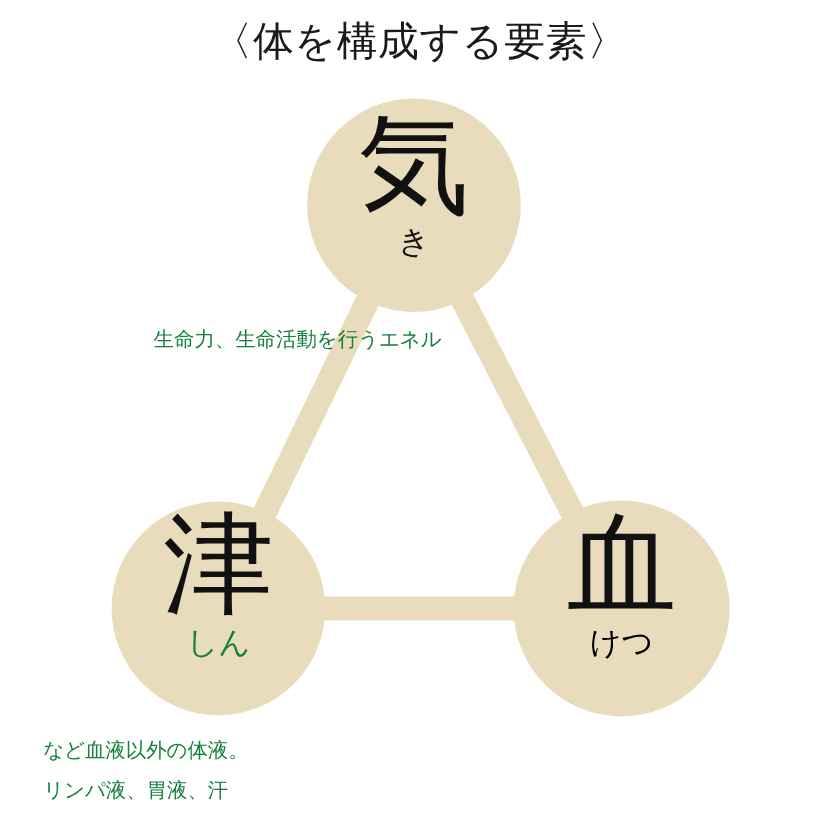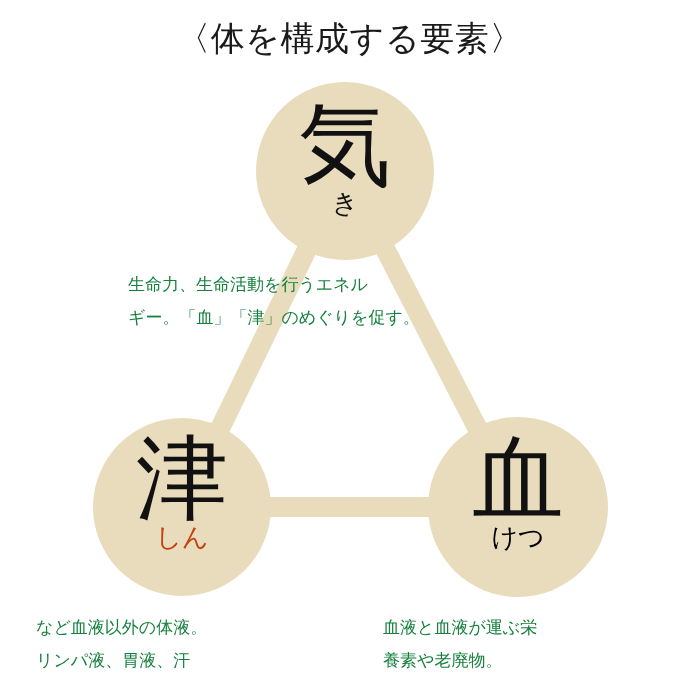--- a/index.html
+++ b/index.html
@@ -6,21 +6,21 @@
     margin: 0;
     padding: 0;
     background: #ffffff;
   }
   #page {
     position: relative;
     width: 700px;
     height: 700px;
     background: #ffffff;
     overflow: hidden;
-    font-family: Liberation Sans, sans-serif;
+    font-family: Liberation Mono, monospace;
     color: #1a1a1a;
   }
 
   
   .title {
     position: absolute;
     left: 0;
     top: 18px;
     width: 700px;
     text-align: center;
@@ -113,36 +113,31 @@
     </g>
   </svg>
 
   <div class="node-label node-ki">
     <span class="node-kanji" style="color: rgb(17, 17, 17);">気</span>
     <span class="node-reading" style="color: rgb(17, 17, 17);">き</span>
   </div>
 
   <div class="node-label node-shin">
     <span class="node-kanji" style="color: rgb(17, 17, 17);">津</span>
-    <span class="node-reading" style="color: #c2410c;">しん</span>
+    <span class="node-reading" style="color: #15803d;">しん</span>
   </div>
 
   <div class="node-label node-ketsu">
     <span class="node-kanji" style="color: rgb(17, 17, 17);">血</span>
     <span class="node-reading" style="color: #000000;">けつ</span>
   </div>
 
   <div class="desc desc-ki">
     <span class="desc-line">生命力、生命活動を行うエネル</span>
-    <span class="desc-line">ギー。「血」「津」のめぐりを促す。</span>
   </div>
 
   <div class="desc desc-shin">
     <span class="desc-line">など血液以外の体液。</span>
     <span class="desc-line">リンパ液、胃液、汗</span>
   </div>
 
-  <div class="desc desc-ketsu">
-    <span class="desc-line">血液と血液が運ぶ栄</span>
-    <span class="desc-line">養素や老廃物。</span>
-  </div>
 
 </div>
 
 </body></html>

